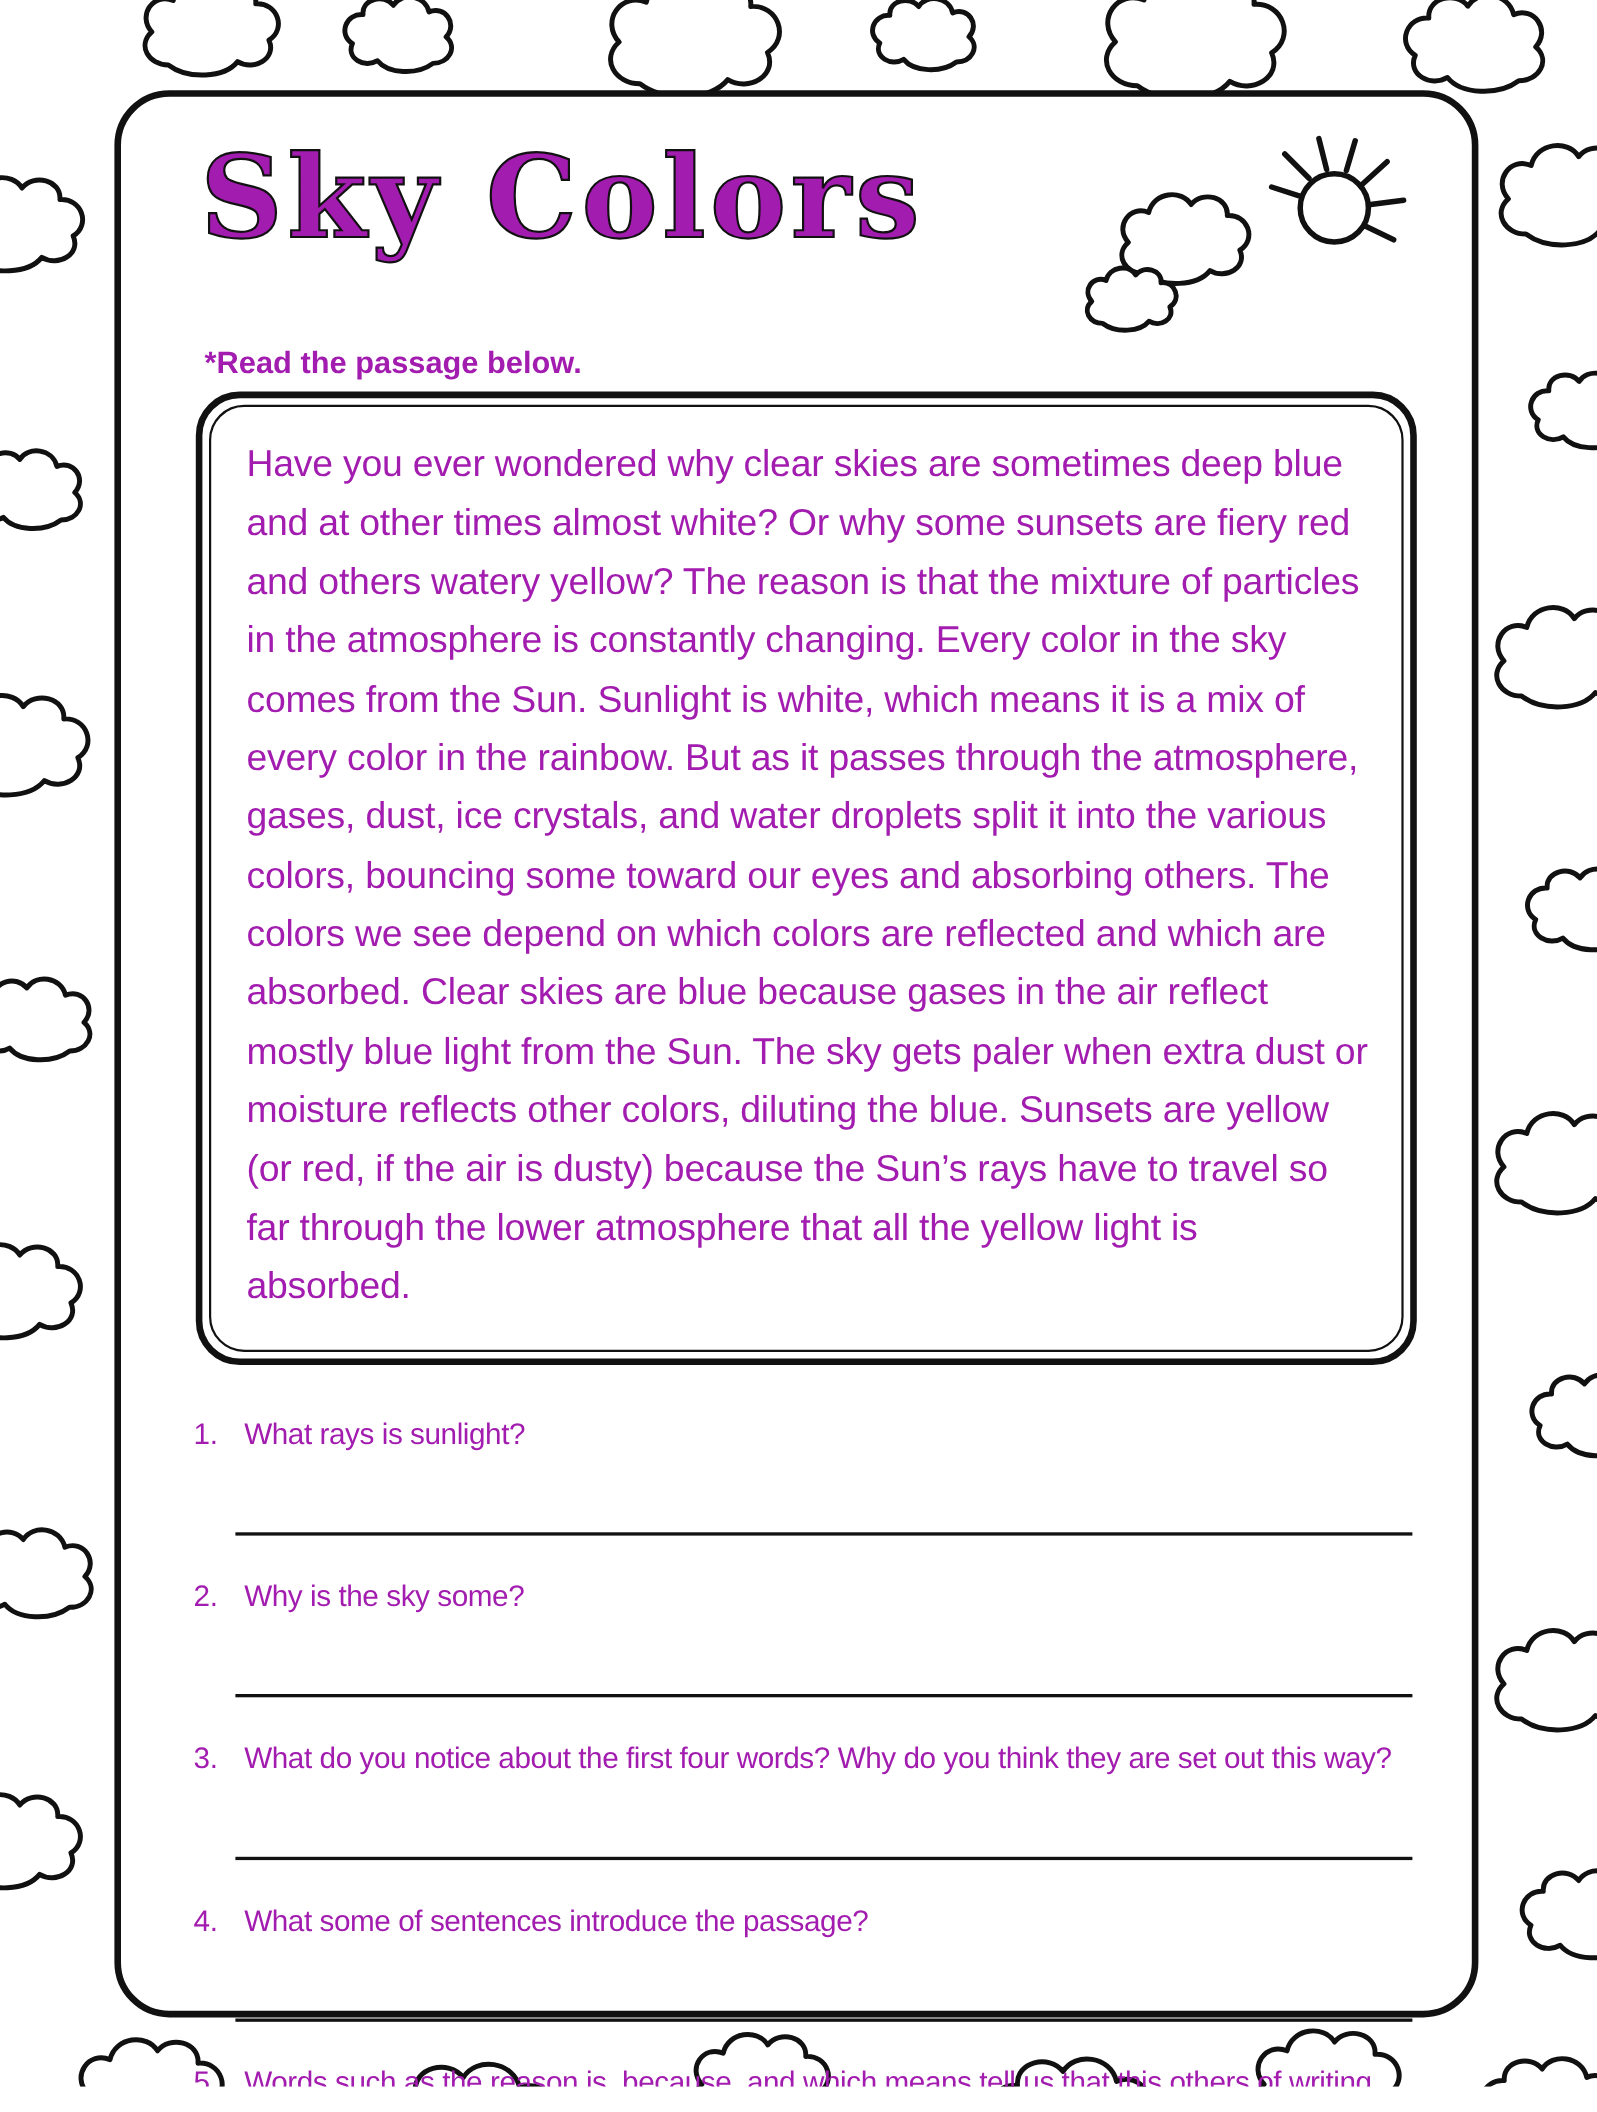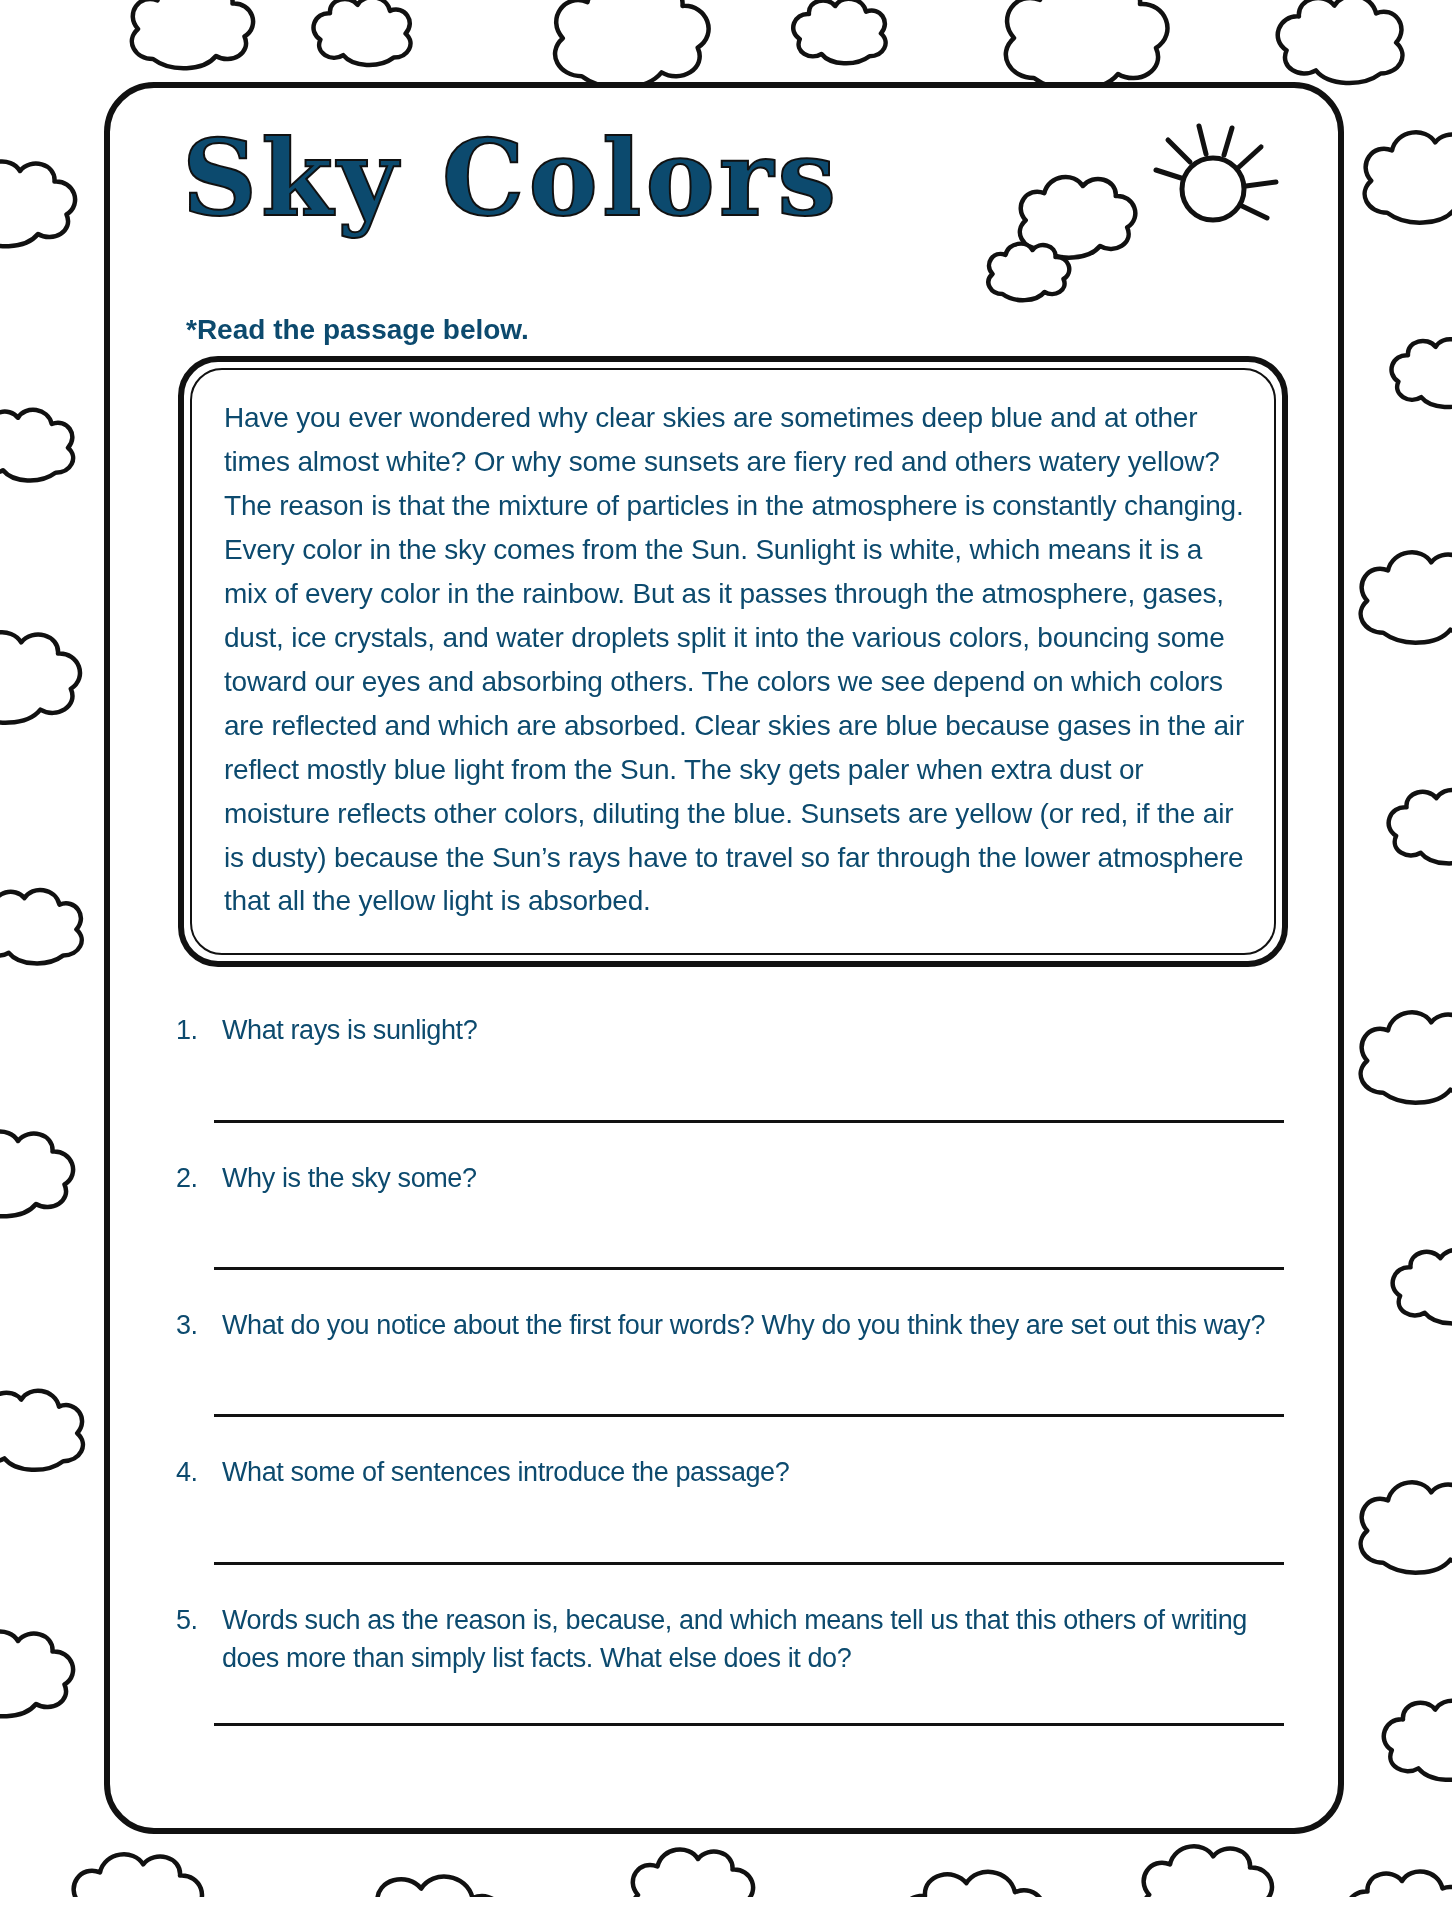--- a/index.html
+++ b/index.html
@@ -3,21 +3,21 @@
 <meta charset="utf-8">
 <style>
   html, body { margin: 0; padding: 0; background: #ffffff; }
   .page {
     position: relative;
     width: 1452px;
     height: 1897px;
     background: #ffffff;
     overflow: hidden;
     font-family: "Liberation Sans", sans-serif;
-    color: #0c4a6e;
+    color: #a21caf;
   }
   .cloud {
     position: absolute;
     z-index: 0;
   }
   .flip { transform: scaleX(-1); }
 
   .panel {
     position: absolute;
     left: 104px;
@@ -61,21 +61,21 @@
     padding: 6px;
     margin: 4px 6px 0 8px;
     background: #ffffff;
   }
   .passage-inner {
     border: 2.5px solid #111111;
     border-radius: 32px;
     padding: 26px 30px 30px 32px;
   }
   .passage {
-    font-size: 28px;
+    font-size: 34px;
     line-height: 1.57;
     letter-spacing: -0.2px;
   }
 
   .instruction {
     font-size: 29px;
     line-height: 1.45;
     margin: 38px 30px 0 58px;
     max-width: 1020px;
     letter-spacing: -0.2px;

